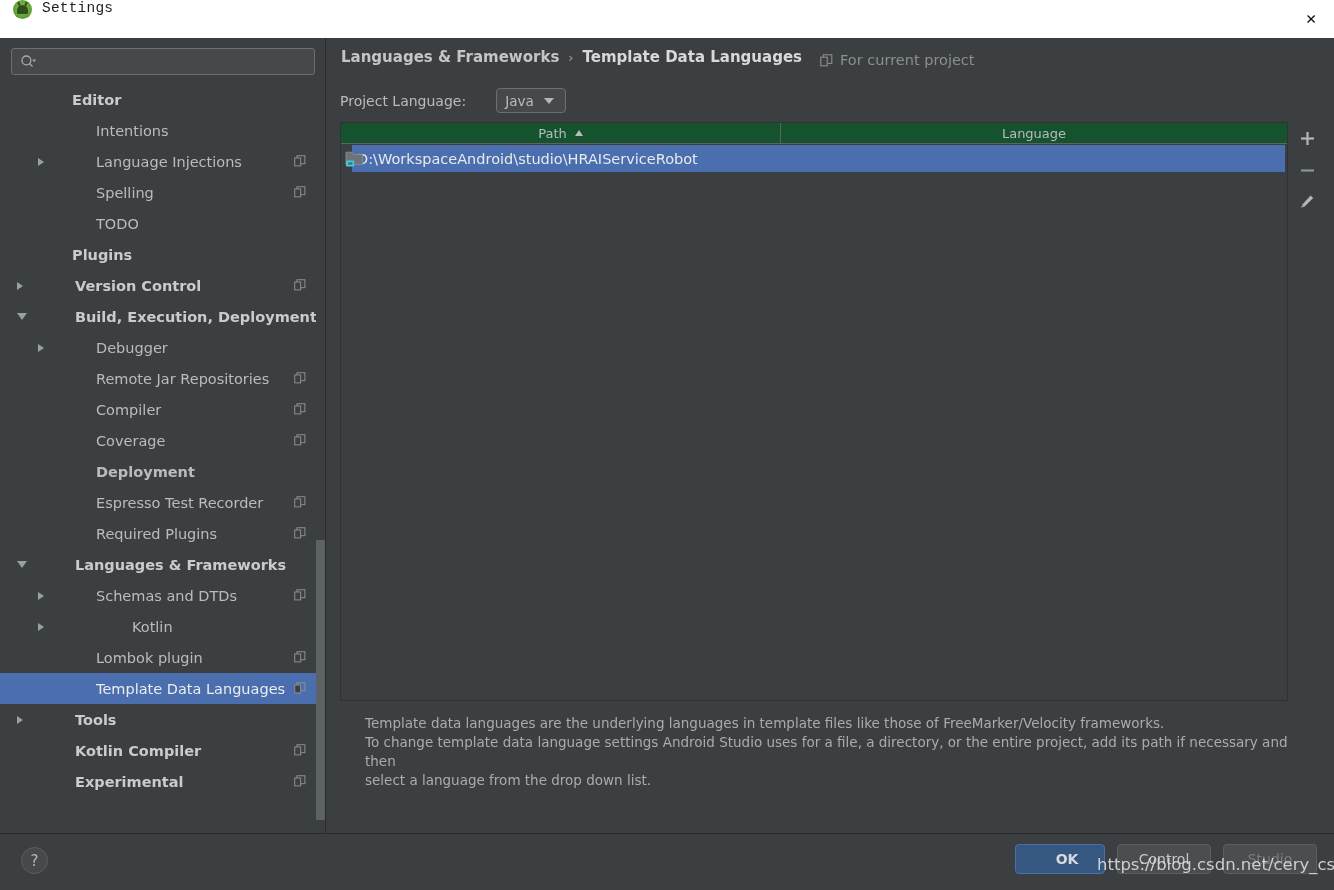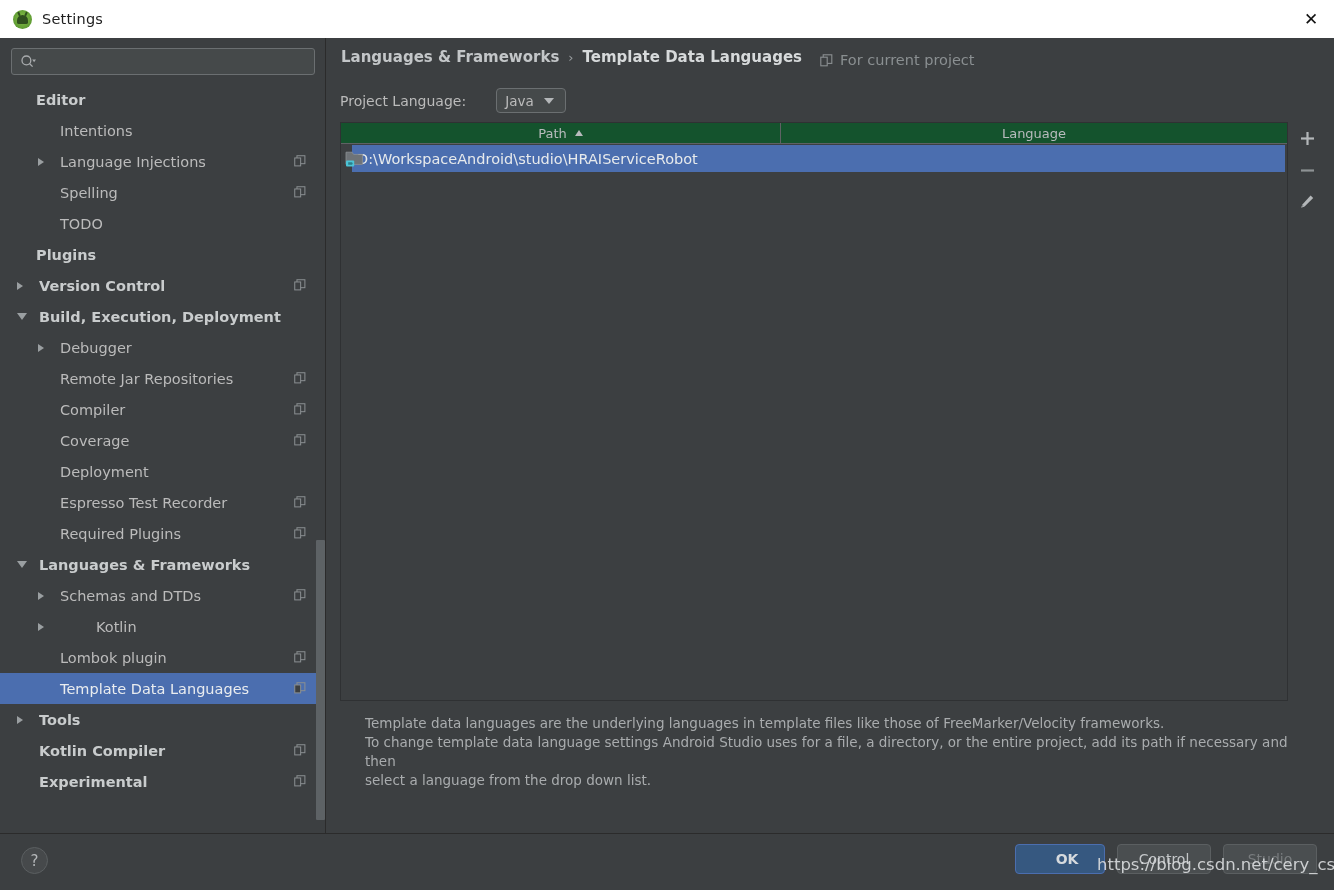--- a/index.html
+++ b/index.html
@@ -7,21 +7,21 @@
     width: 1334px; height: 890px;
     font-family: "DejaVu Sans", "Liberation Sans", sans-serif;
     background: #3c3f41;
     overflow: hidden;
   }
 
   
   .titlebar {
     position: absolute; left: 0; top: 0; width: 1334px; height: 38px;
     background: #ffffff;
-    display: flex; align-items: center;
+    display: flex;  font-family: Liberation Mono, monospace;
   }
   .title-icon {
     margin-left: 13px; width: 19px; height: 19px; border-radius: 50%;
     background: radial-gradient(circle at 50% 45%, #8bc34a 0%, #5d9a32 70%, #3f7020 100%);
     display: flex; align-items: center; justify-content: center;
     position: relative;
   }
   .title-icon .head {
     width: 11px; height: 9px;
     background: #2f4f1e;
@@ -67,21 +67,21 @@
     color: #bbbbbb; font-size: 13px;
     font-family: "DejaVu Sans", "Liberation Sans", sans-serif;
   }
 
   .tree {
     position: absolute; left: 0; top: 46px; width: 325px; height: 749px;
     overflow: hidden;
   }
   .tree-item {
     position: relative; height: 31px; display: flex; align-items: center;
-    color: #bbbbbb; font-size: 14.5px; white-space: nowrap;
+    color: #bbbbbb; font-size: 14.5px; white-space: nowrap; padding-left: 36px;
   }
   .tree-item.bold { font-weight: bold; color: #c9cccd; }
   .tree-item.selected { background: #4b6eaf; color: #e9ecef; }
   .tw {
     position: absolute; width: 0; height: 0;
     border-left: 6px solid #9a9fa1; border-top: 4.5px solid transparent;
     border-bottom: 4.5px solid transparent;
   }
   .tw.open {
     border-left: 5px solid transparent; border-right: 5px solid transparent;
@@ -294,21 +294,21 @@
           </svg>
         </div>
         <div class="tree-item">
           <span class="tree-label" style="margin-left: 60px;">Coverage</span>
           <svg class="scope-icon" viewBox="0 0 13 13">
             <rect x="3.2" y="0.8" width="8.6" height="8.6" fill="none" stroke="#8a8f91" stroke-width="1.1"></rect>
             <rect x="0.8" y="3.2" width="6.4" height="8.6" fill="#3c3f41" stroke="#8a8f91" stroke-width="1.1"></rect>
           </svg>
         </div>
         <div class="tree-item">
-          <span class="tree-label" style="margin-left: 60px;">Deployment</span>
+          <span class="tree-label" style="margin-left: 60px; font-weight: bold;">Deployment</span>
         </div>
         <div class="tree-item">
           <span class="tree-label" style="margin-left: 60px;">Espresso Test Recorder</span>
           <svg class="scope-icon" viewBox="0 0 13 13">
             <rect x="3.2" y="0.8" width="8.6" height="8.6" fill="none" stroke="#8a8f91" stroke-width="1.1"></rect>
             <rect x="0.8" y="3.2" width="6.4" height="8.6" fill="#3c3f41" stroke="#8a8f91" stroke-width="1.1"></rect>
           </svg>
         </div>
         <div class="tree-item">
           <span class="tree-label" style="margin-left: 60px;">Required Plugins</span>

